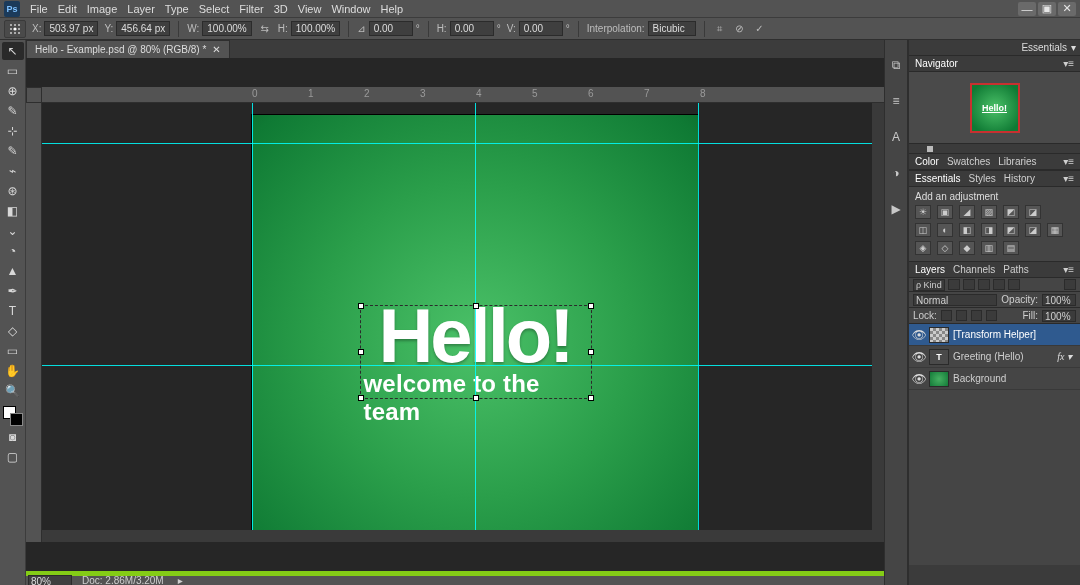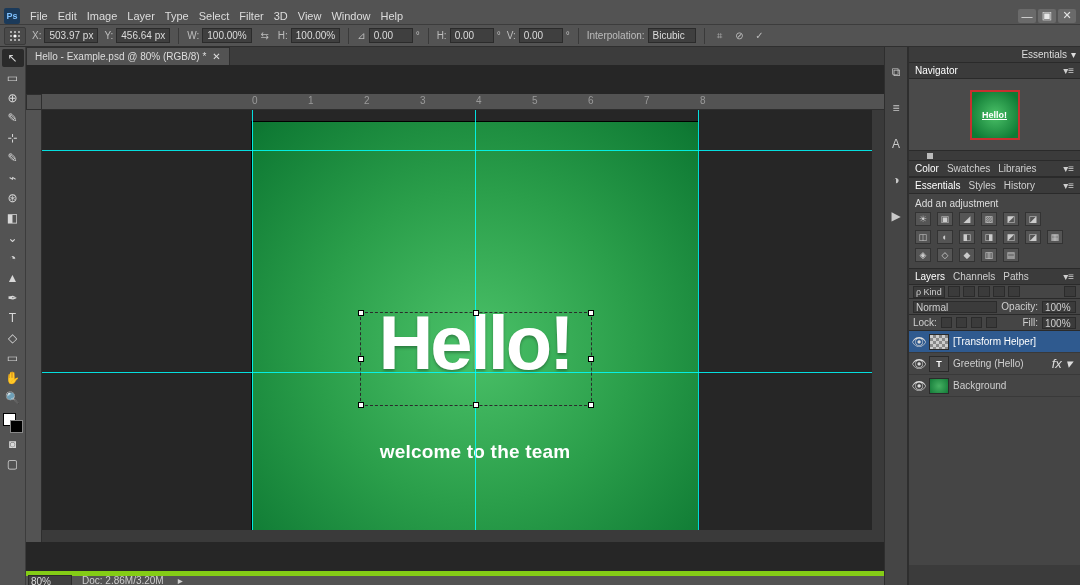--- a/index.html
+++ b/index.html
@@ -1,20 +1,20 @@
 <!DOCTYPE html>
 <html><head>
 <meta charset="utf-8">
 <style>
 * { margin: 0; padding: 0; box-sizing: border-box; font-family: "Segoe UI", Tahoma, sans-serif; font-size: 10px; user-select: none; }
 html, body { width: 1080px; height: 585px; overflow: hidden; background: #535353; color: #cfcfcf; }
 .app { width: 1080px; height: 585px; display: flex; flex-direction: column; background: #535353; }
 
 
-.menubar { height: 18px; background: #535353; display: flex; align-items: center; padding: 4px 4px; gap: 10px; border-bottom: 1px solid #3c3c3c; margin-top: 7px; }
+.menubar { height: 18px; background: #535353; display: flex; align-items: center; padding: 4px 4px; gap: 10px; border-bottom: 1px solid #3c3c3c; }
 .ps-logo { width: 16px; height: 16px; background: #1b3a5a; border-radius: 2px; color: #7ec1ff; display: flex; align-items: center; justify-content: center; font-weight: bold; font-size: 9px; }
 .menu-item { color: #ddd; font-size: 11px; cursor: default; }
 .win-controls { margin-left: auto; display: flex; gap: 2px; }
 .win-btn { width: 18px; height: 14px; background: #6a6a6a; border-radius: 2px; display: flex; align-items: center; justify-content: center; font-size: 11px; color: #e6e6e6; cursor: default; }
 
 
 .optbar { height: 22px; background: #535353; border-bottom: 1px solid #2f2f2f; display: flex; align-items: center; padding: 0 4px; gap: 6px; }
 .opt-icon { width: 22px; height: 18px; border: 1px solid #3a3a3a; background: #4a4a4a; border-radius: 2px; display: flex; align-items: center; justify-content: center; }
 .opt-chunk { display: flex; align-items: center; gap: 3px; }
 .opt-label { color: #bdbdbd; font-size: 10px; }
@@ -42,21 +42,21 @@
 .tabrow { height: 18px; background: #3c3c3c; display: flex; align-items: flex-end; }
 .doctab { height: 18px; background: #535353; padding: 2px 8px; font-size: 10px; color: #ddd; border: 1px solid #2e2e2e; border-bottom: none; display: flex; align-items: center; gap: 6px; cursor: default; }
 .rulers-and-canvas { flex: 1; display: grid; grid-template-columns: 16px 1fr; grid-template-rows: 16px 1fr; min-height: 0; }
 .ruler-corner { background: #535353; border: 1px solid #2e2e2e; }
 .ruler-h { background: #535353; border-bottom: 1px solid #2e2e2e; display: flex; align-items: center; color: #9a9a9a; font-size: 8px; position: relative; overflow: hidden; }
 .ruler-v { background: #535353; border-right: 1px solid #2e2e2e; }
 .ruler-h .tick { position: absolute; top: 0; bottom: 0; display: flex; align-items: flex-start; padding-top: 1px; }
 .canvas-outer { position: relative; background: #262626; overflow: hidden; }
 .canvas { position: absolute; left: 210px; top: 12px; width: 446px; height: 500px; background: radial-gradient(circle at 50% 45%, #4bc168 0%, #2a9e4a 45%, #0f7a34 85%, #0a5e28 100%); box-shadow: 0 0 0 1px #000; }
 .canvas-txt-big { position: absolute; left: 50%; top: 44%; transform: translate(-50%, -50%); color: #fff; font-weight: 900; font-size: 76px; font-family: Arial, sans-serif; letter-spacing: -3px; text-shadow: 0 2px 3px rgba(0,0,0,.3); }
-.canvas-txt-sub { position: absolute; left: 50%; top: 56.5%; transform: translate(-50%, -50%); color: #fff; font-weight: 800; font-size: 19px; font-family: Arial, sans-serif; letter-spacing: 0.2px; margin-top: 47px; }
+.canvas-txt-sub { position: absolute; left: 50%; top: 56.5%; transform: translate(-50%, -50%); color: #fff; font-weight: 800; font-size: 24px; font-family: Arial, sans-serif; letter-spacing: 0.2px; }
 .guide-h { position: absolute; left: 0; right: 0; height: 1px; background: #00ffff; opacity: .85; }
 .guide-v { position: absolute; top: 0; bottom: 0; width: 1px; background: #00ffff; opacity: .85; }
 .transform-box { position: absolute; border: 1px dashed #2b2b2b; pointer-events: none; }
 .handle { position: absolute; width: 6px; height: 6px; background: #fff; border: 1px solid #000; }
 .scrollbar-h { position:absolute; left:0; right:0; bottom:0; height:12px; background:#3a3a3a; }
 .scrollbar-v { position:absolute; top:0; bottom:12px; right:0; width:12px; background:#3a3a3a; }
 
 
 .statusbar { height: 14px; background: #535353; border-top: 5px solid #84cc16; display: flex; align-items: center; color: #cfcfcf; font-size: 10px; padding: 0 2px; gap: 10px; }
 .statusbar .zoom-field { width: 44px; background: #3f3f3f; border: 1px solid #2b2b2b; height: 12px; padding: 0 2px; color:#ddd; }
@@ -93,21 +93,21 @@
 .layers-row .mini-field { width: 34px; border:1px solid #2b2b2b; background:#3b3b3b; height:12px; padding:0 2px; }
 .layers-list { flex: 1; background: #454545; overflow: auto; }
 .layer { height: 22px; display: flex; align-items: center; border-bottom: 1px solid #393939; gap: 4px; padding: 0 4px; cursor:default; }
 .layer.selected { background: #2f5a8f; color: #fff; }
 .eye { width: 12px; color: #ddd; font-size: 12px; display:flex; justify-content:center; }
 .layer-thumb { width: 20px; height: 16px; border: 1px solid #2a2a2a; display:flex; align-items:center; justify-content:center; font-size:9px; }
 .thumb-checker { background-image: linear-gradient(45deg,#888 25%,transparent 25%),linear-gradient(-45deg,#888 25%,transparent 25%),linear-gradient(45deg,transparent 75%,#888 75%),linear-gradient(-45deg,transparent 75%,#888 75%); background-size:6px 6px; background-position:0 0,0 3px,3px -3px,-3px 0; background-color:#ccc; }
 .thumb-text { background:#4a4a4a; color:#fff; font-weight:bold; }
 .thumb-green { background: radial-gradient(circle,#46b062,#137a38); }
 .layer-name { font-size: 10px; }
-.layer-fx { margin-left: auto; font-style: italic; font-size: 13px; color: #ddd; padding-right: 4px; }
+.layer-fx { margin-left: auto; font-style: italic; font-size: 10px; color: #ddd; padding-right: 4px; font-family: Liberation Serif, serif; }
 .layers-footer { height: 20px; background: #3b3b3b; }
 .color-body { height: 0; border-bottom: 1px solid #2a2a2a; }
 </style>
 </head>
 <body>
 
 <div class="app">
 
   <div class="menubar">
     <div class="ps-logo">Ps</div>

